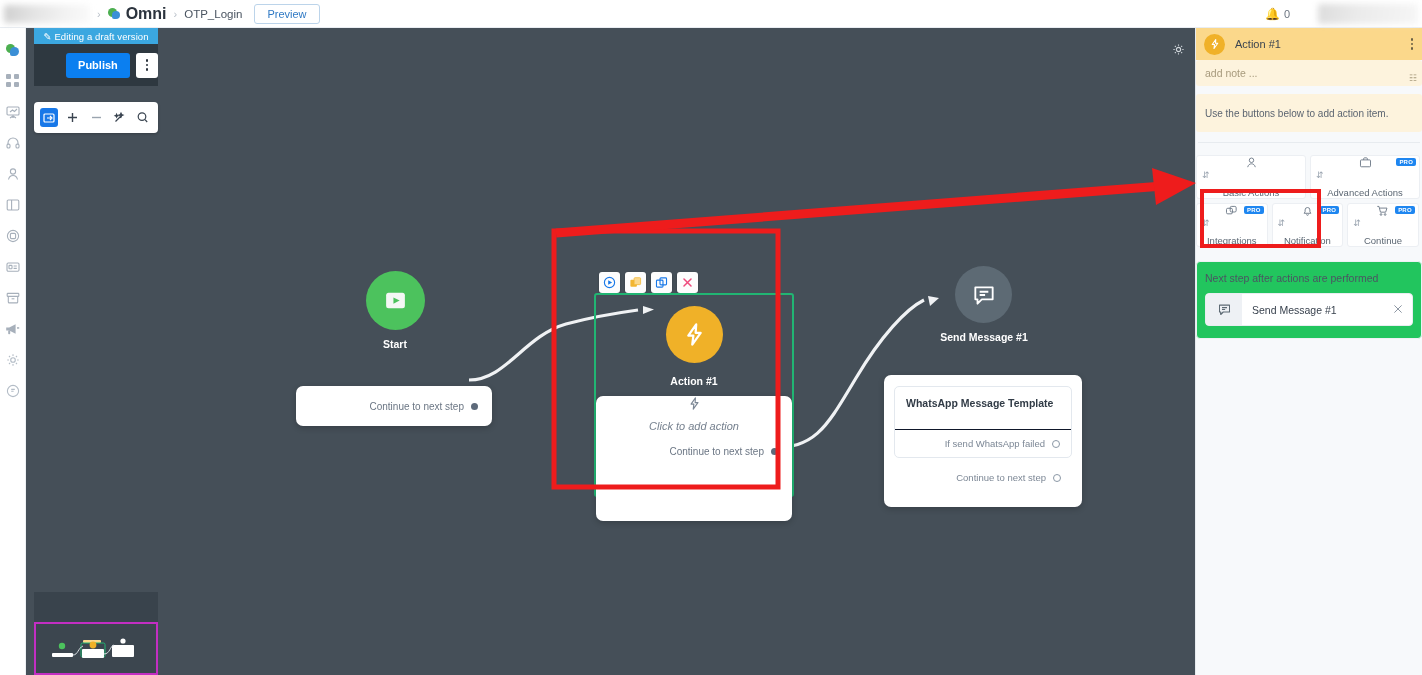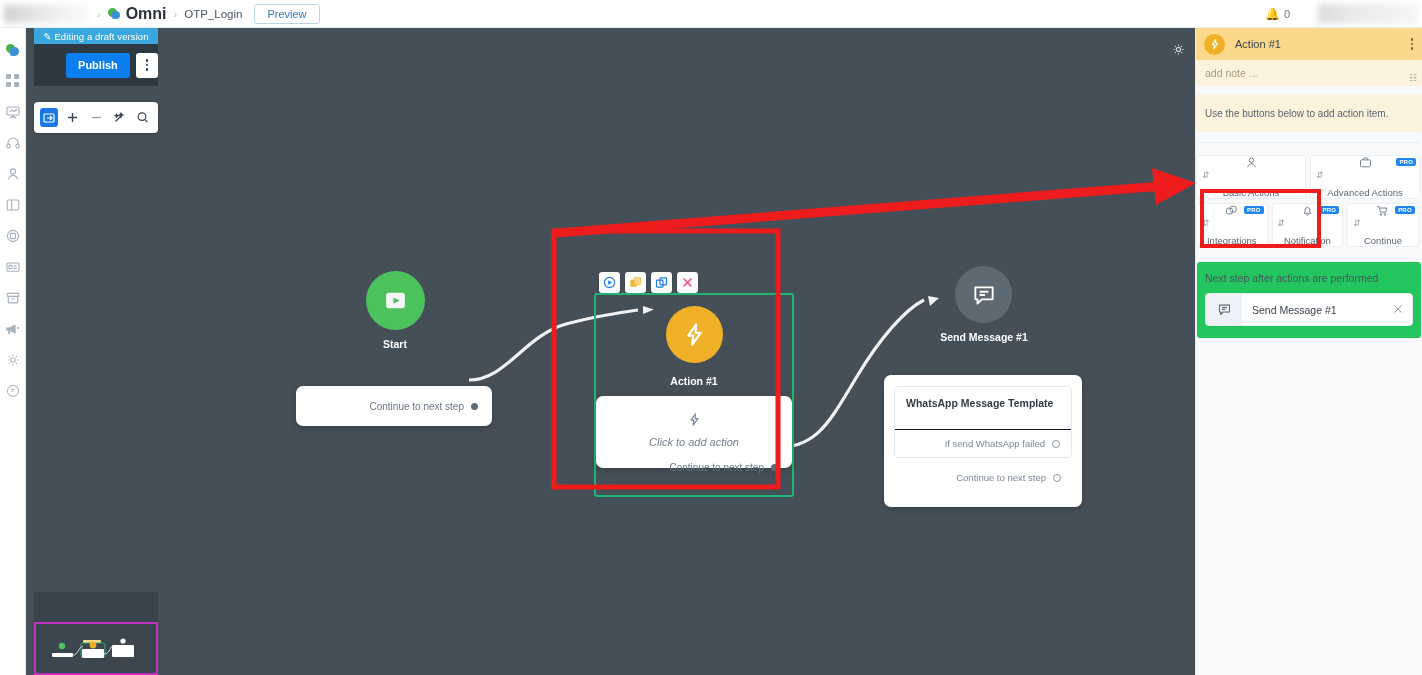--- a/index.html
+++ b/index.html
@@ -109,21 +109,21 @@
   .port { width:7px; height:7px; border-radius:50%; background:#5d6a7a; display:block; }
   .port-ring { width:8px; height:8px; border-radius:50%; border:1.4px solid #8b98a6; display:block; }
 
   .start-card { position:absolute; left:270px; top:358px; width:196px; height:40px; display:flex; align-items:center; }
   .action-sel-box {
     position:absolute; left:568px; top:265px; width:200px; height:204px;
     border:2px solid #21b573; border-radius:3px; pointer-events:none;
   }
   .action-circ { position:absolute; left:640px; top:278px; width:57px; height:57px; background:#f0b128; }
   .action-label { position:absolute; left:568px; top:347px; width:200px; }
-  .action-card { position:absolute; left:570px; top:368px; width:196px; height:72px; padding-top:16px; }
+  .action-card { position:absolute; left:570px; top:368px; width:196px; height:125px; }
   .add-action-icon { text-align:center; color:#63708090; }
   .add-action-text { text-align:center; font-size:11px; font-style:italic; color:#76818f; margin-top:5px; }
   .action-card .card-row { margin-top:14px; }
 
   
   .node-toolbar { position:absolute; left:573px; top:244px; display:flex; gap:5px; }
   .nt-btn {
     width:21px; height:21px; background:#fdfdfd; border-radius:3px;
     display:flex; align-items:center; justify-content:center;
     box-shadow:0 1px 2px rgba(0,0,0,.25);

